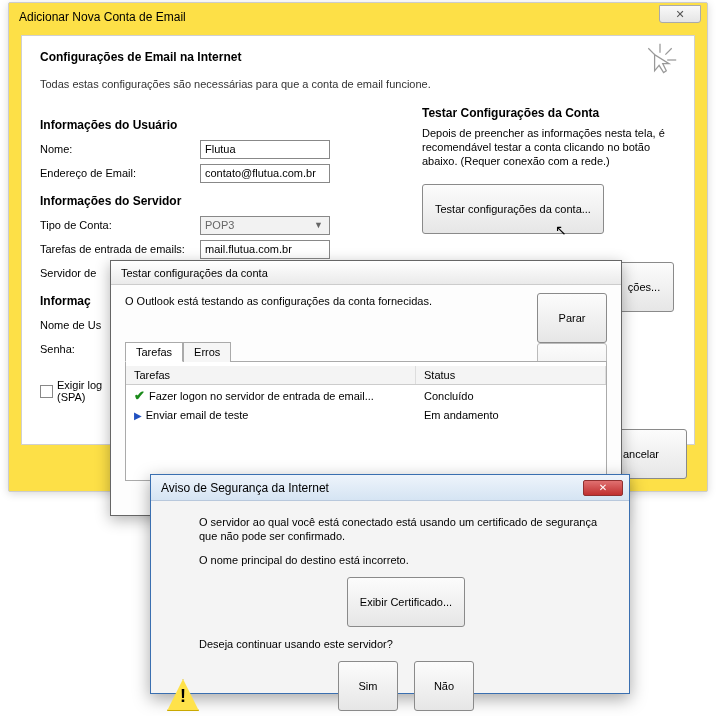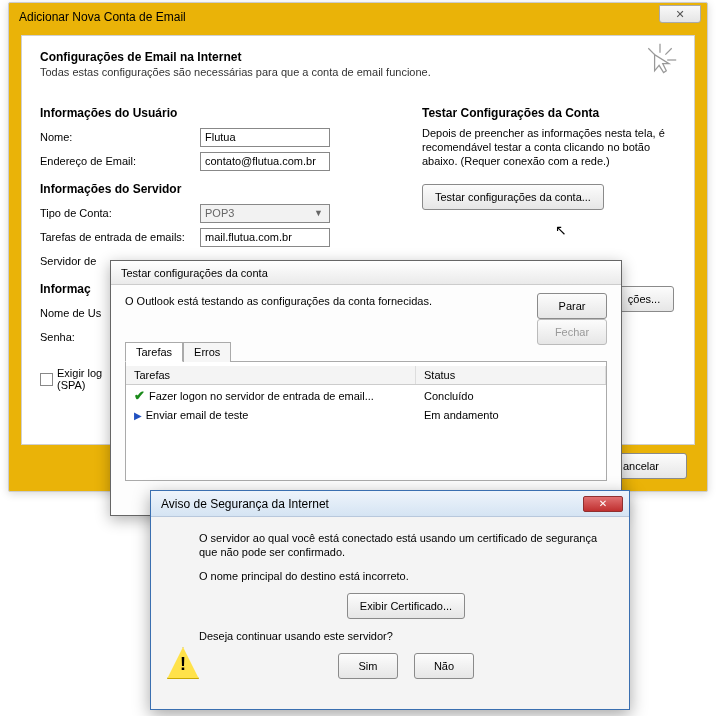--- a/index.html
+++ b/index.html
@@ -11,21 +11,21 @@
     color: #000;
     width: 716px;
     height: 716px;
     position: relative;
     overflow: hidden;
   }
   .window-main {
     position: absolute;
     left: 8px; top: 2px;
     width: 700px; height: 490px;
-    background: #eab308;
+    background: #fde047;
     border: 1px solid #ccc;
     border-radius: 2px;
     box-shadow: 0 2px 8px rgba(0,0,0,0.15);
   }
   .titlebar {
     height: 28px;
     display: flex;
     align-items: center;
     padding: 0 10px;
     font-size: 12px;
@@ -40,21 +40,21 @@
     display: flex; align-items: center; justify-content: center;
     font-size: 11px; color: #555; cursor: pointer;
   }
   .inner-panel {
     position: absolute;
     left: 12px; top: 32px; right: 12px; bottom: 46px;
     border: 1px solid #d0d0d0;
     background: #fff;
     padding: 14px 18px;
   }
-  .h1 { font-weight: bold; font-size: 12px; margin-bottom: 2px; }
+  .h1 { font-weight: bold; font-size: 12px; margin-bottom: 14px; }
   .subtext { font-size: 11px; color: #333; margin-bottom: 18px; }
   .cursor-icon {
     position: absolute; right: 16px; top: 6px;
     width: 36px; height: 36px; color: #888;
   }
   .section-h { font-weight: bold; font-size: 12px; margin: 10px 0 6px 0;}
   .row { display: flex; align-items: center; height: 22px; margin: 2px 0;}
   .label { width: 160px; font-size: 11px;}
   input.txt, .combo {
     width: 130px; height: 19px;
@@ -70,21 +70,21 @@
     position: absolute;
     left: 400px; top: 70px; right: 16px;
   }
   .right-col .section-h { margin-top: 0;}
   .right-col p { margin: 2px 0; line-height: 14px;}
   .btn {
     display: inline-block;
     background: linear-gradient(#fcfcfc,#e6e6e6);
     border: 1px solid #8a8a8a;
     border-radius: 3px;
-    padding: 6px 12px;
+    padding: 18px 12px;
     font-size: 11px;
     cursor: pointer;
     min-width: 60px;
     text-align: center;
   }
   .btn.disabled { color: #999; border-color:#bbb; cursor: default;}
   .cb { display: inline-block; width:13px; height:13px; border:1px solid #888; vertical-align: middle; margin-right:4px; background:#fff;}
   .main-foot {
     position: absolute; right: 20px; bottom: 12px;
     display: flex; gap: 8px;
@@ -132,21 +132,21 @@
   .col1 { width: 290px;} .col2 { flex:1;}
   .task-row { display:flex; padding:3px 8px; font-size:11px; align-items:center;}
   .task-row .c1 { width: 290px; display:flex; align-items:center; gap:4px;}
   .task-row .c2 { flex:1;}
   .check-green { color:#1a8a1a; font-size:13px; font-weight:bold;}
   .arrow-blue { color:#2050c0; font-size:10px;}
 
   
   .warn-dialog {
     position: absolute;
-    left: 150px; top: 490px;
+    left: 150px; top: 474px;
     width: 480px; height: 220px;
     background: #f4f4f4;
     border: 1px solid #3a6fb0;
     box-shadow: 0 5px 16px rgba(0,0,0,0.35);
   }
   .warn-title {
     height: 26px;
     background: linear-gradient(#eef4fb,#d5e4f3);
     display:flex; align-items:center; justify-content:space-between;
     padding: 0 6px 0 10px;

